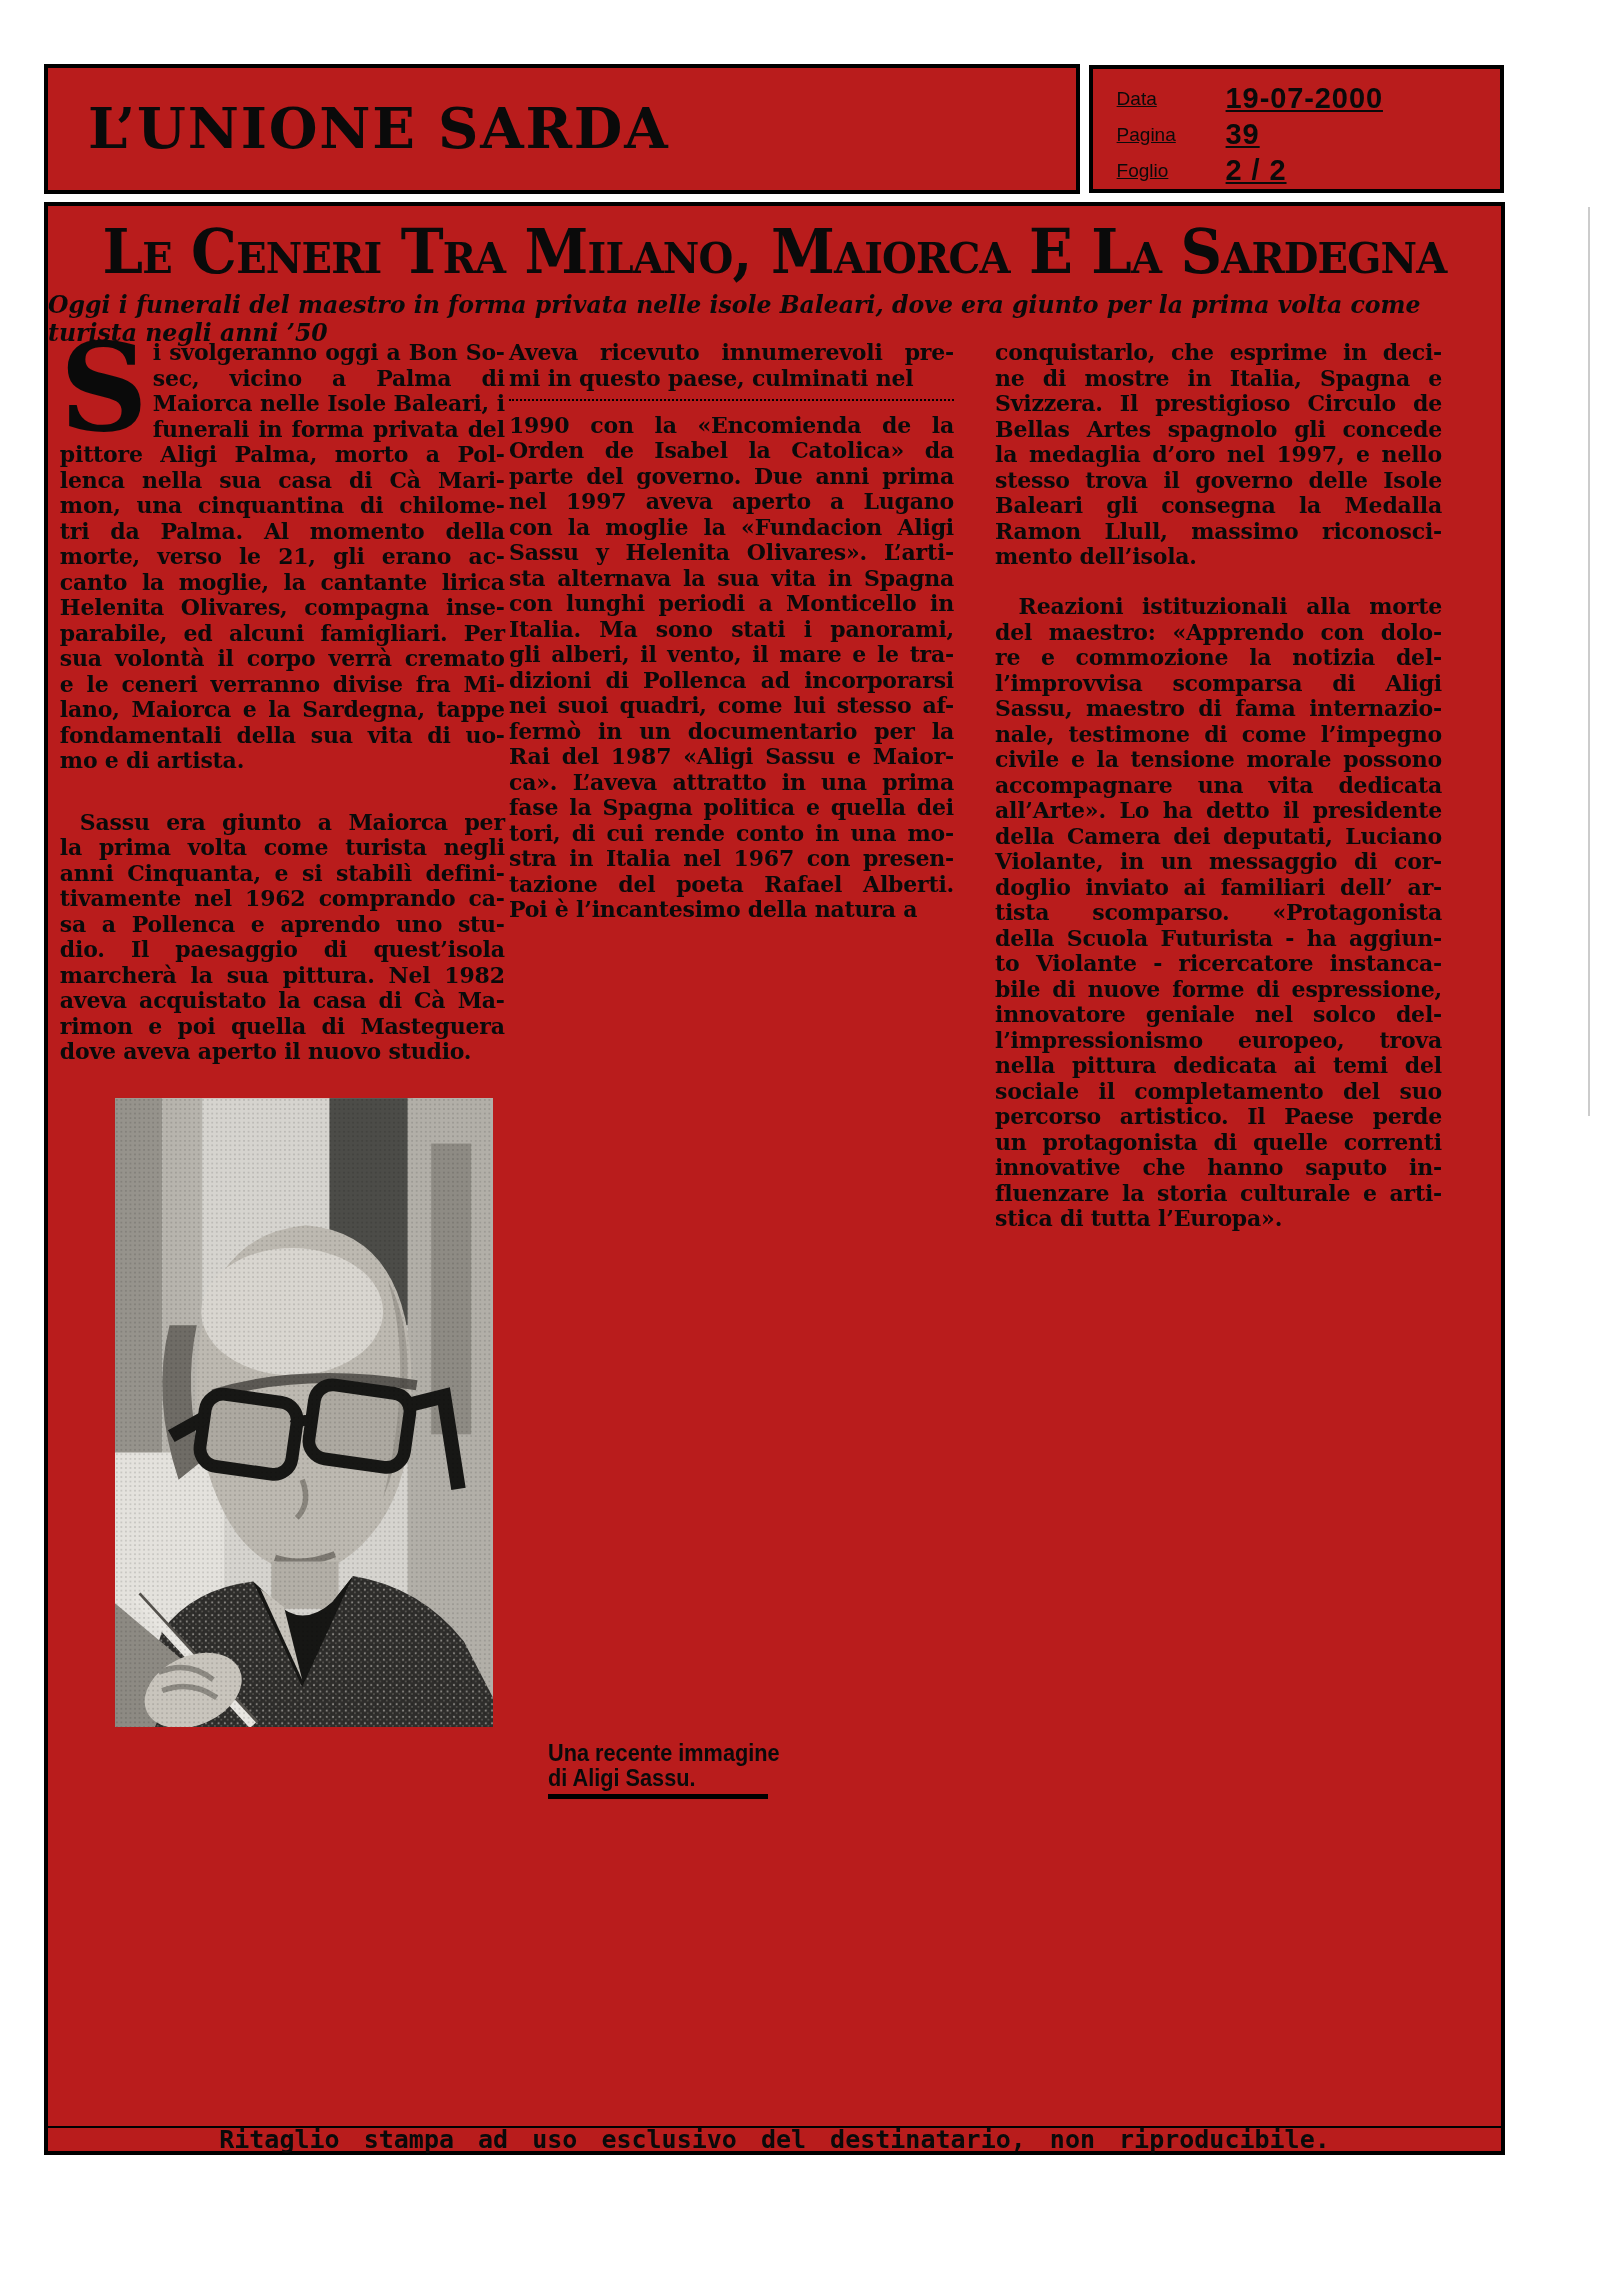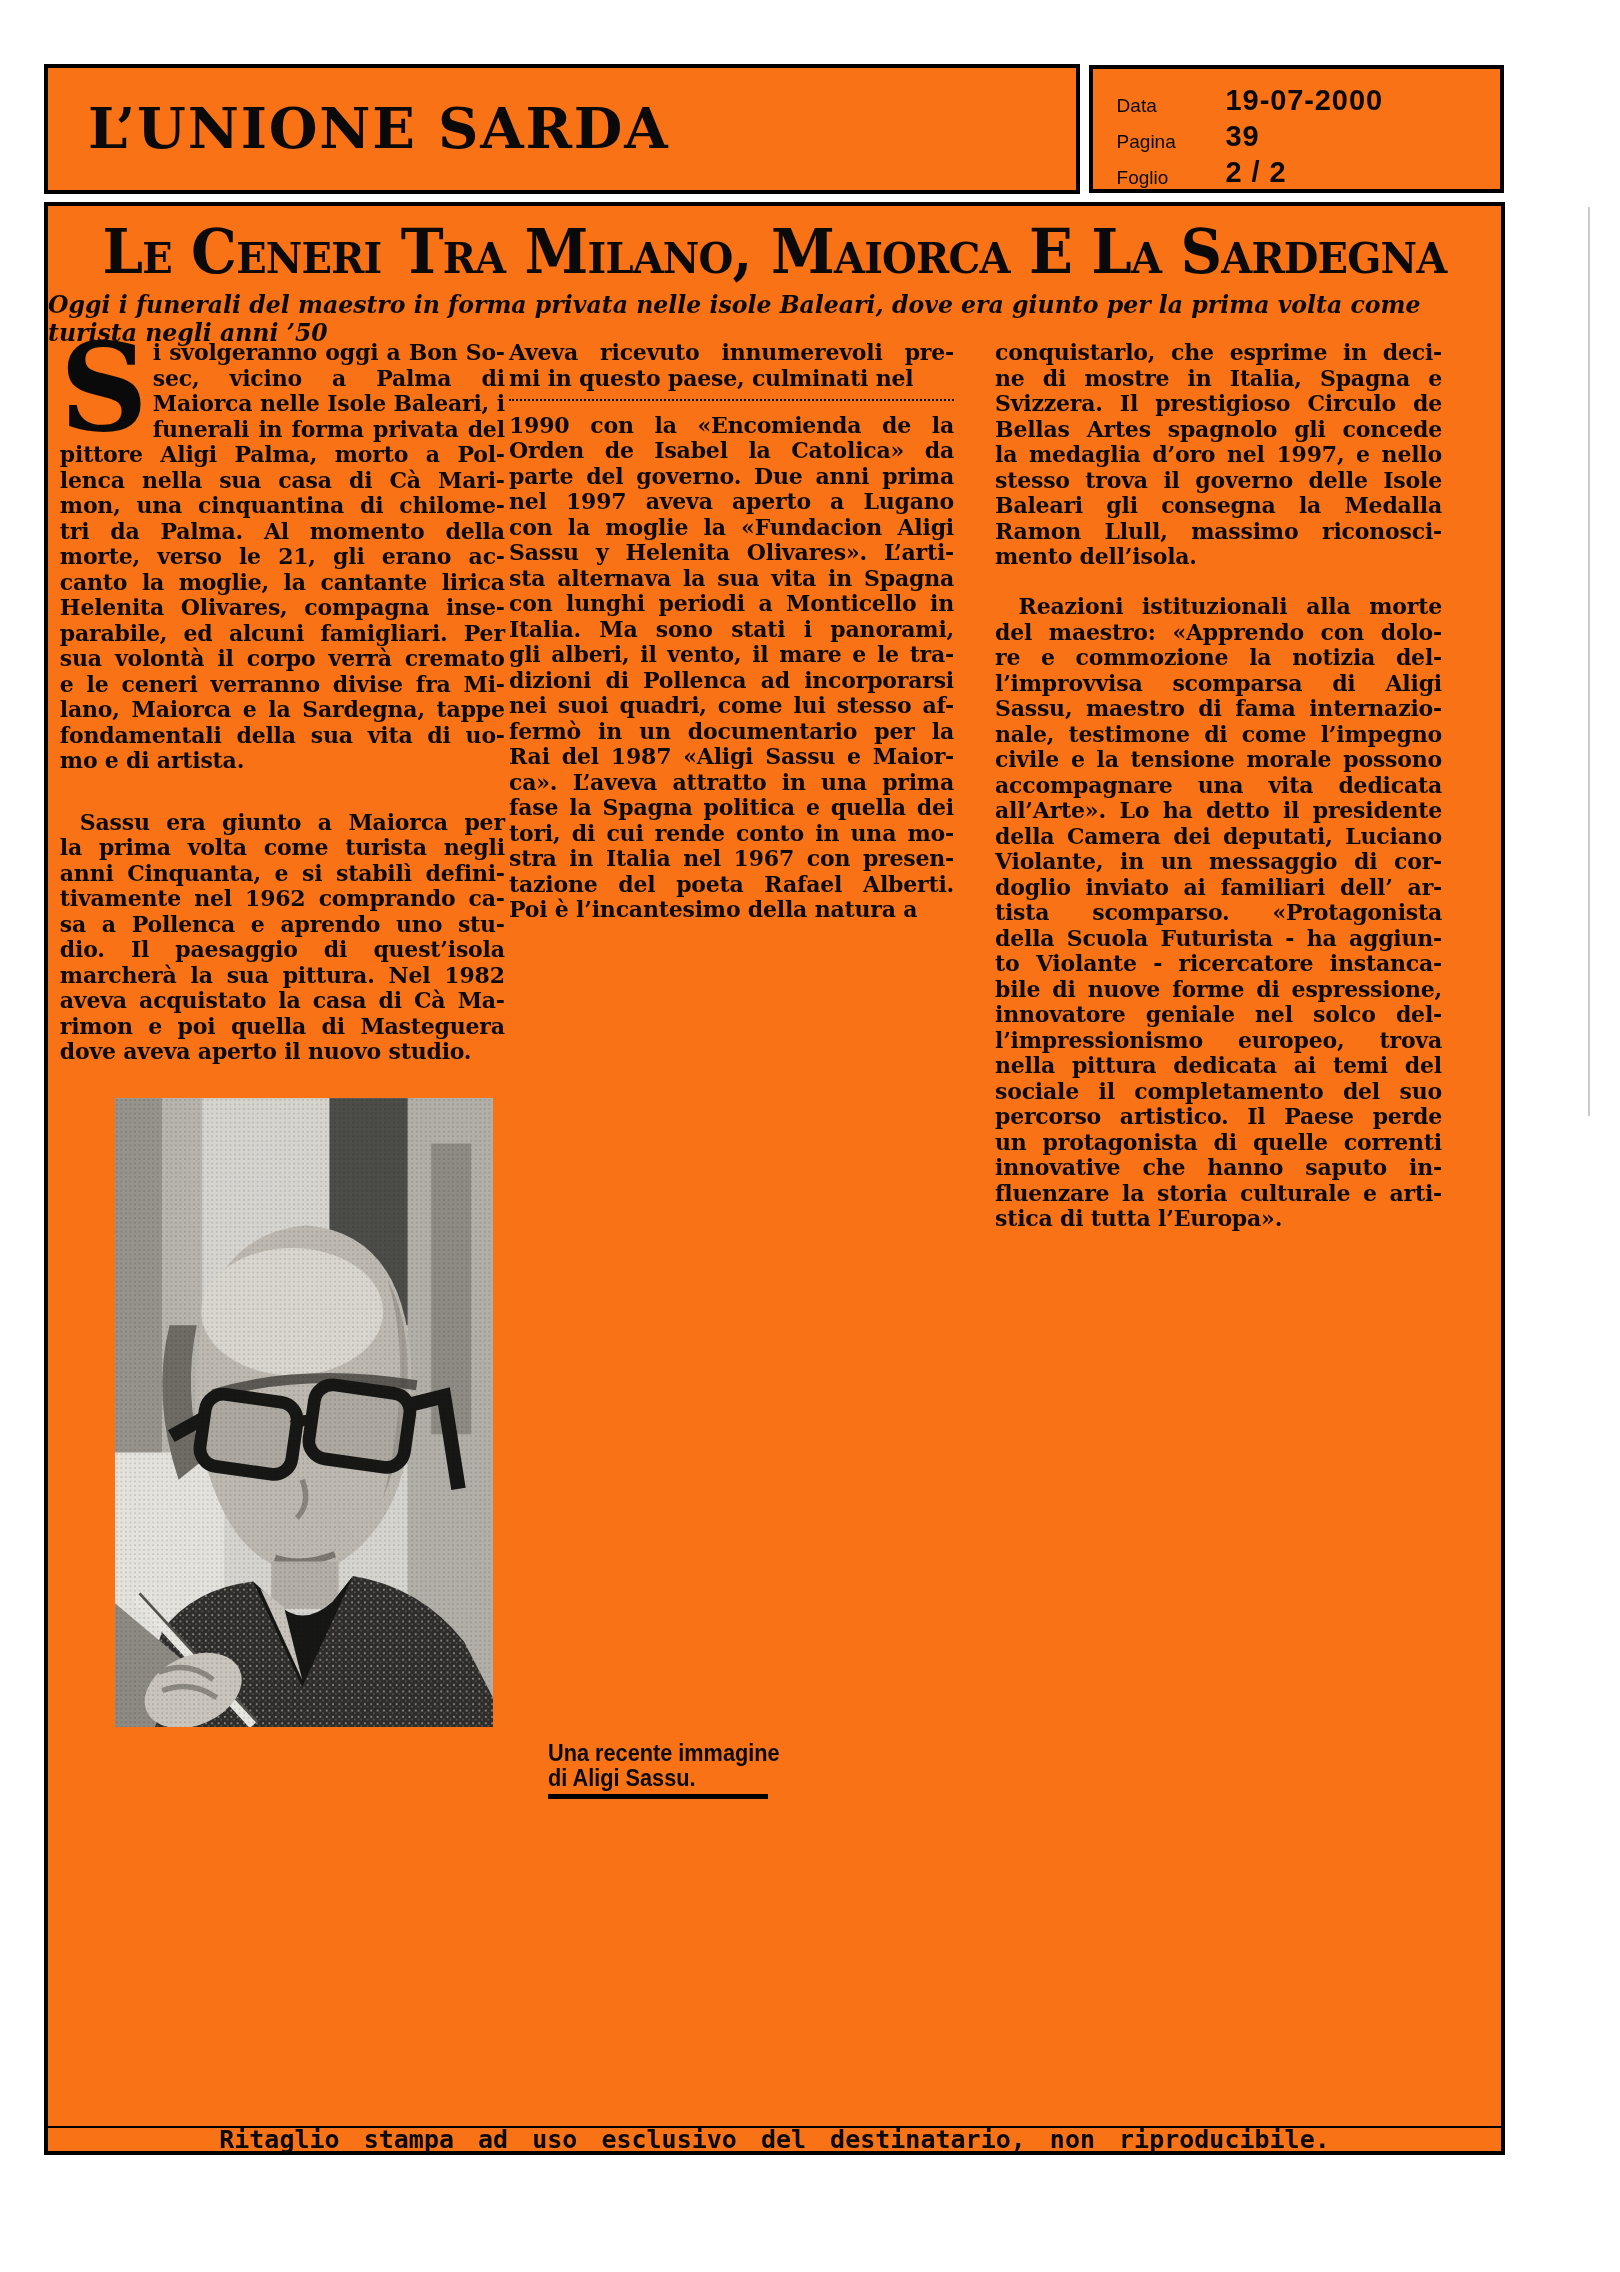--- a/index.html
+++ b/index.html
@@ -1,27 +1,27 @@
 <!DOCTYPE html>
 <html style="font-size:14.5px"><head>
 <meta charset="utf-8">
 <style>
   * { box-sizing: border-box; margin: 0; padding: 0; }
   html, body { width: 1620px; height: 2273px; background: #ffffff; position: relative;
     font-family: "DejaVu Serif", serif; color: #0a0a0a; }
-  .box { position: absolute; border: 4.5px solid #000; background: #f97316; }
+  .box { position: absolute; border: 4.5px solid #000; background: #b91c1c; text-decoration: underline; }
 
   
   #masthead-box { left: 44px; top: 64px; width: 1036px; height: 130px; }
   #masthead-title { position: absolute; left: 40px; top: 50%; transform: translateY(-52%);
     font-weight: bold; font-size: 56px; letter-spacing: 1.8px; white-space: nowrap; }
 
   
   #meta-box { left: 1089px; top: 65px; width: 415px; height: 128px; padding: 11.8px 0 0 23.6px; }
-  .meta-row { display: flex; align-items: flex-end; height: 36px; }
+  .meta-row { display: flex; align-items: center; height: 36px; }
   .meta-label { width: 109px; font-family: "Liberation Sans", sans-serif; font-size: 19px; font-weight: normal; }
   .meta-value { font-family: "Liberation Sans", sans-serif; font-weight: bold; font-size: 29px; letter-spacing: 0.9px; }
 
   
   #main-box { left: 44px; top: 202px; width: 1461px; height: 1953px; }
   #headline { position: absolute; top: 9px; left: 0; width: 100%; text-align: center;
     font-variant: small-caps; font-weight: bold; font-size: 62px; letter-spacing: -0.9px;
     transform: scaleX(0.93); white-space: nowrap; }
   #subhead { position: absolute; top: 85px; left: 0; width: 100%; 
     font-style: italic; font-weight: bold; font-size: 23.6px; }

